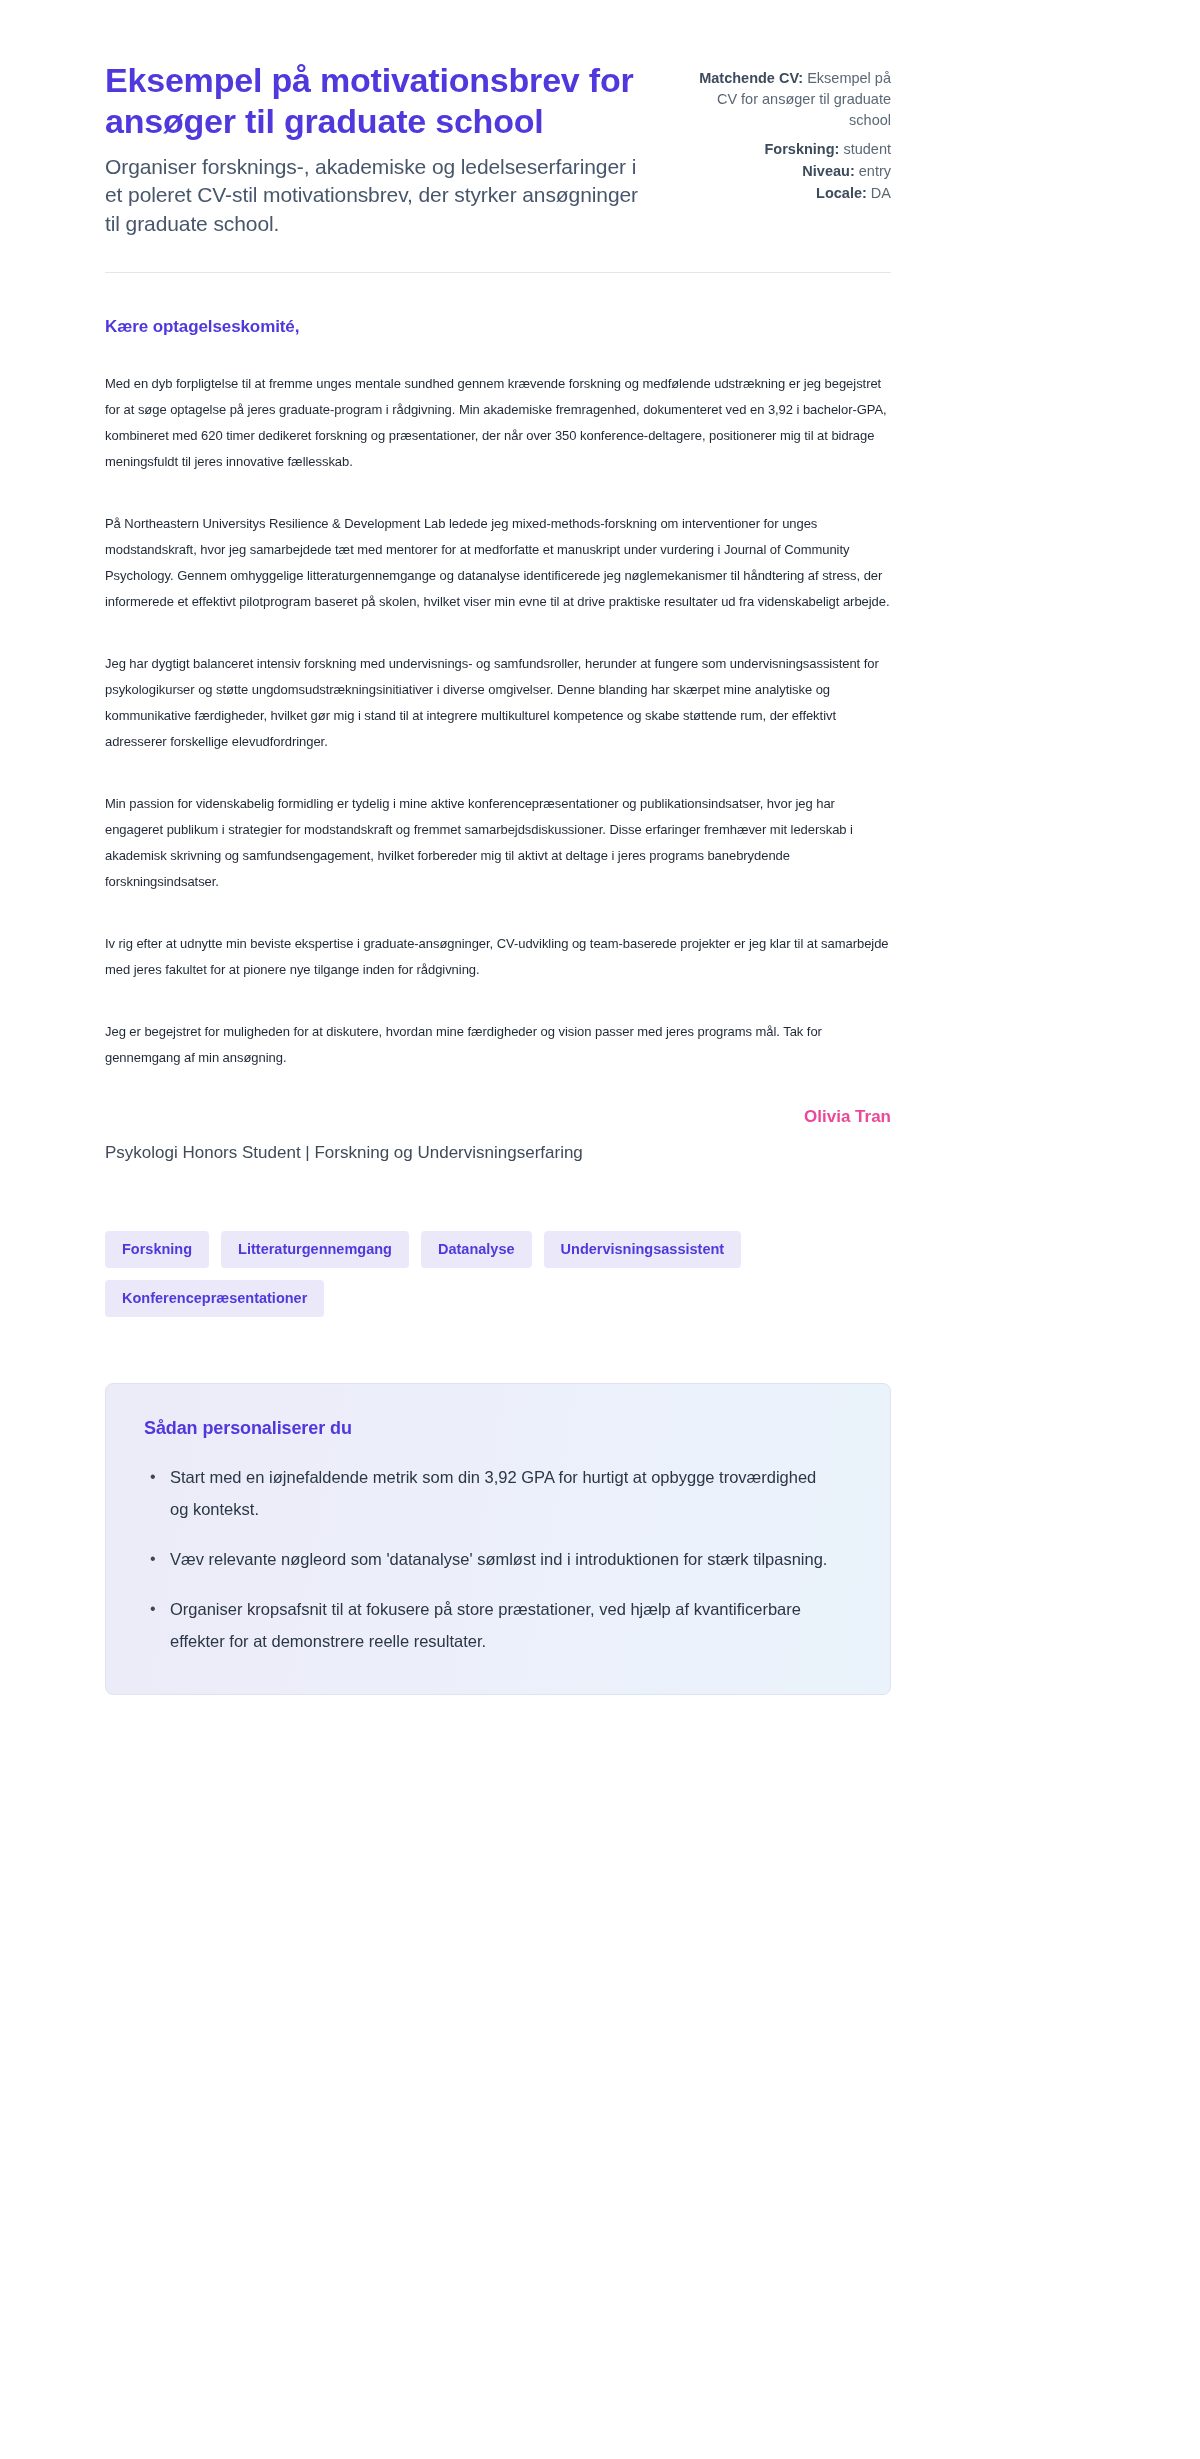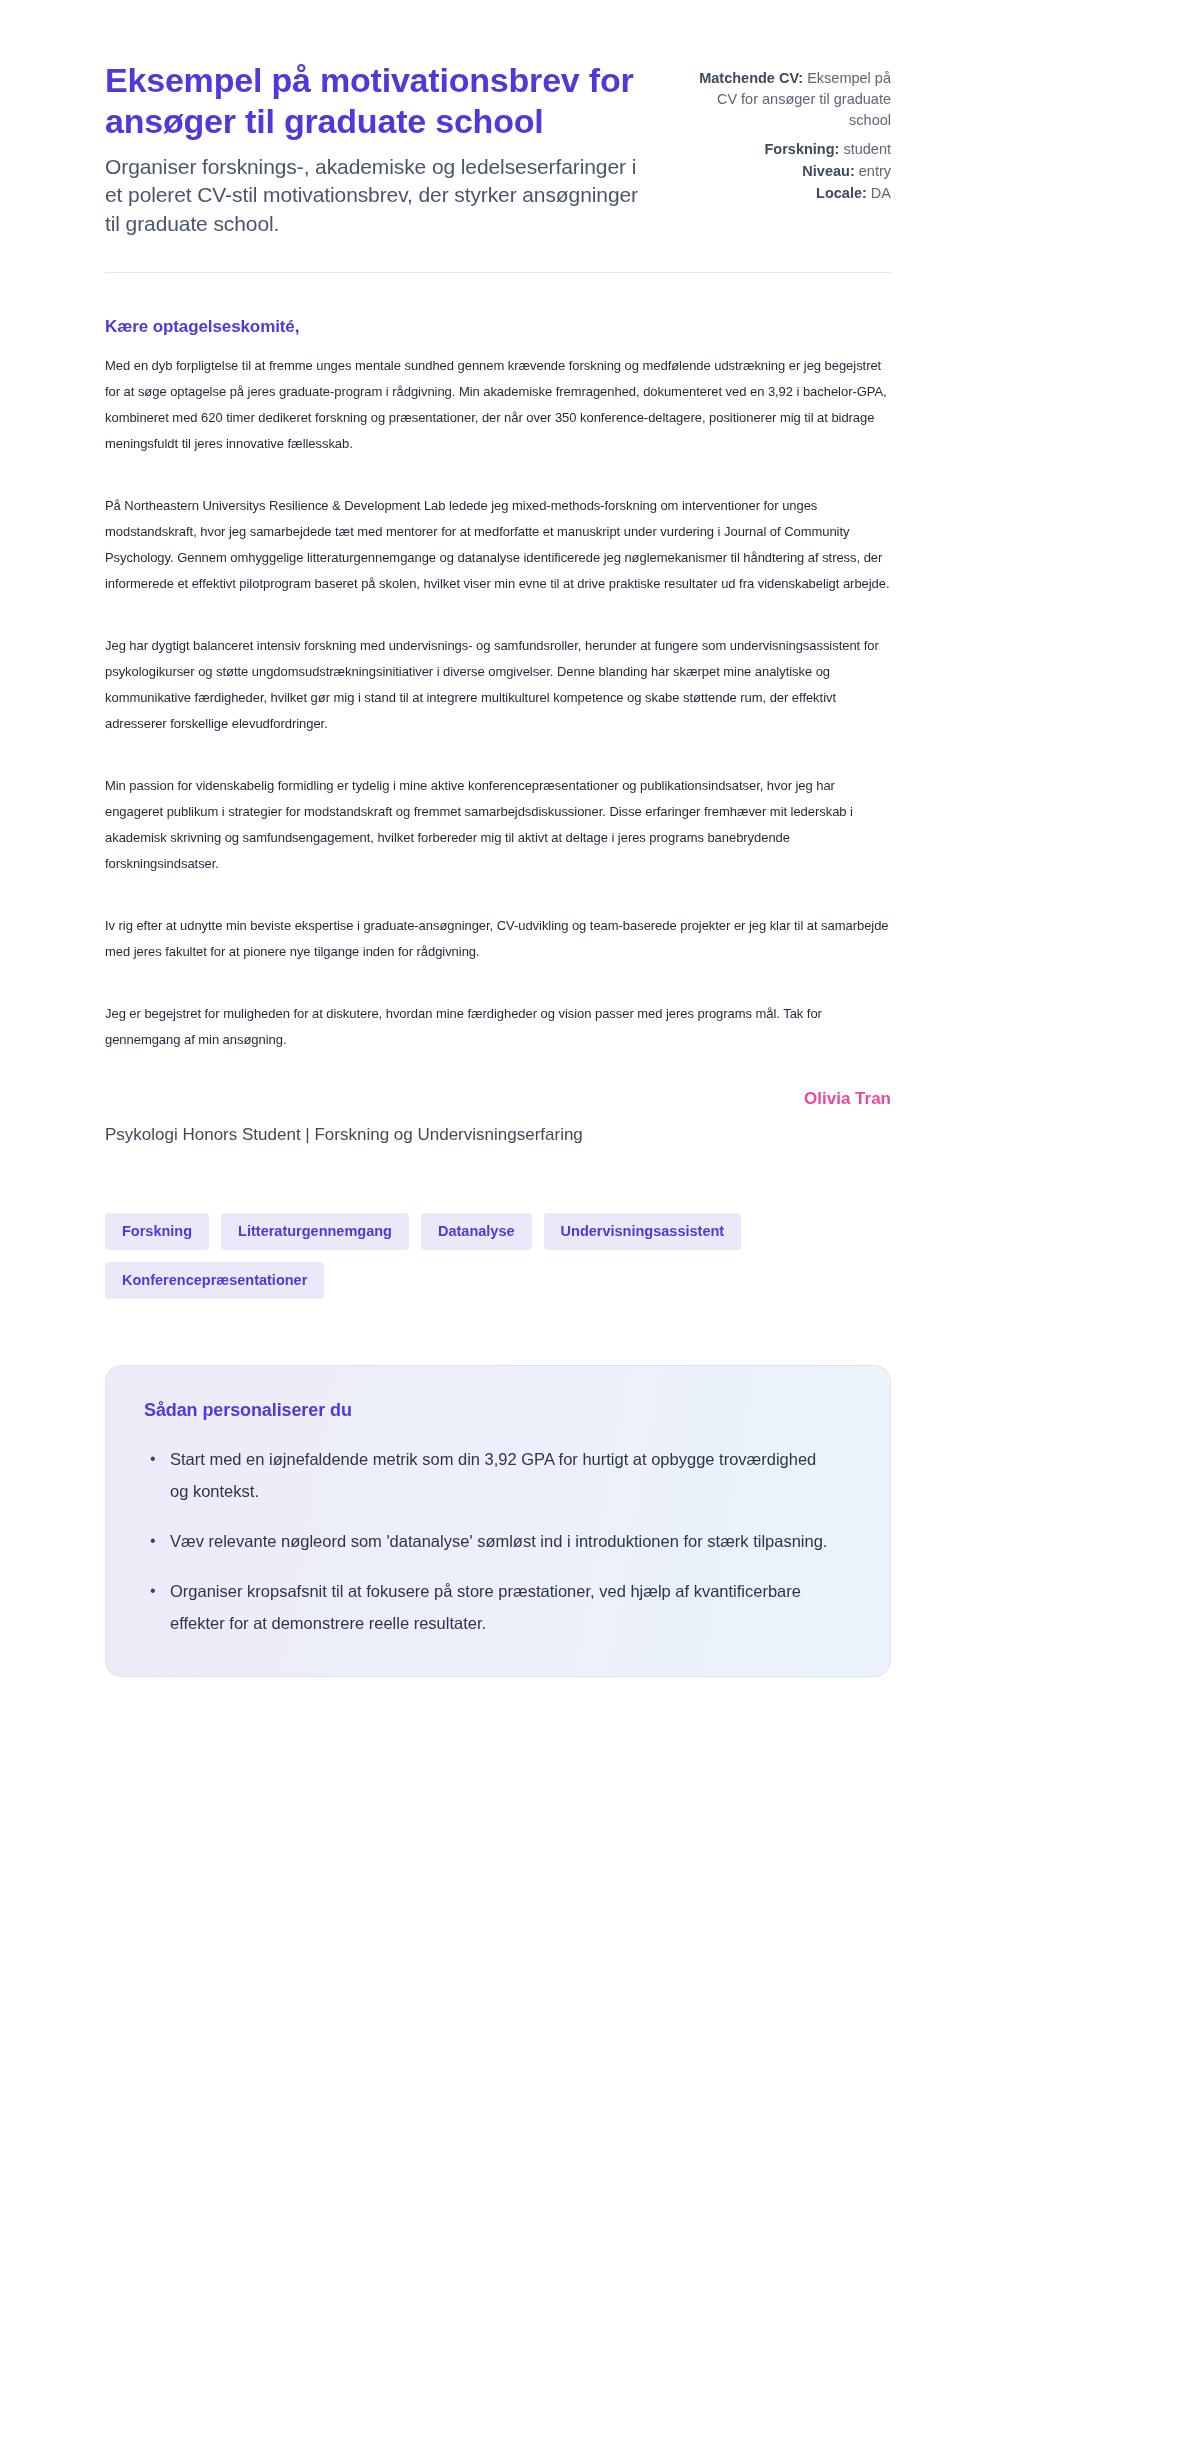--- a/index.html
+++ b/index.html
@@ -87,21 +87,21 @@
     background: #e3e6ea;
     width: 100%;
     margin: 0 0 44px 0;
   }
 
   
   .salutation {
     font-size: 17px;
     font-weight: 700;
     color: #4f39dd;
-    margin-bottom: 16px;
+    margin-bottom: 34px;
     letter-spacing: -0.1px;
   }
 
   .body-p {
     font-size: 13px;
     line-height: 2.0;
     color: #1f2937;
     margin-bottom: 36px;
     letter-spacing: -0.05px;
   }
@@ -138,21 +138,21 @@
     padding: 9px 17px;
     border-radius: 4px;
     white-space: nowrap;
     line-height: 1.3;
   }
 
   
   .callout {
     background: linear-gradient(100deg, #ecebf8 0%, #ecf0fa 55%, #eaf3fb 100%);
     border: 1px solid #dfe3f0;
-    border-radius: 16px;
+    border-radius: 8px;
     padding: 34px 54px 36px 38px;
     margin-bottom: 60px;
   }
 
   .callout-title {
     font-size: 18px;
     font-weight: 700;
     color: #4f39dd;
     margin-bottom: 22px;
     letter-spacing: -0.1px;

